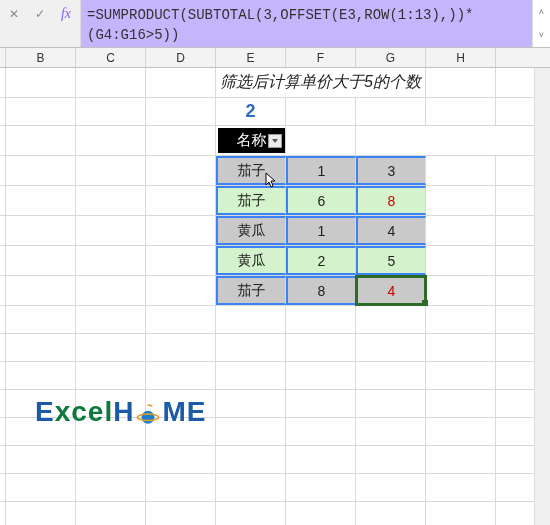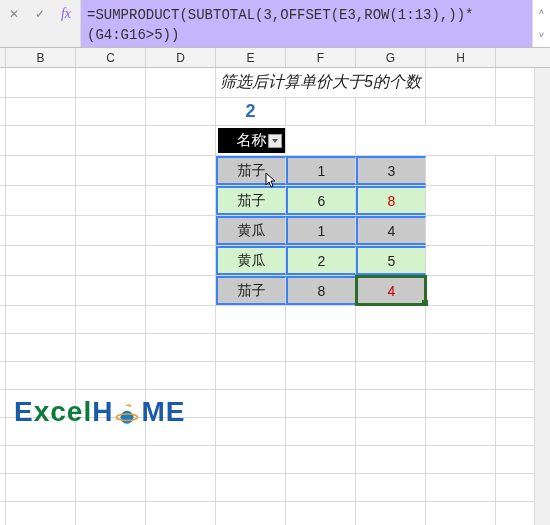--- a/index.html
+++ b/index.html
@@ -382,21 +382,21 @@
           <div class="cell w-col"></div>
           <div class="cell w-col"></div>
         </div>
       </div>
   </div>
 
   <svg class="cursor-ptr" style="left:264px; top:124px;" viewBox="0 0 16 16">
     <path d="M2 1 L2 13 L5 10 L7 15 L9 14 L7 9 L11 9 Z" fill="#fff" stroke="#000" stroke-width="1"></path>
   </svg>
 
-  <div class="logo" style="top:348px;">
+  <div class="logo" style="top:348px;margin-left:21px;">
     <span class="blue">E</span><span>xcel</span><span class="blue">H</span><svg class="logo-icon" viewBox="0 0 32 32">
         <circle cx="16" cy="20" r="8" fill="#1a7fc9"></circle>
         <ellipse cx="16" cy="20" rx="13" ry="4" fill="none" stroke="#e89c2c" stroke-width="2"></ellipse>
         <path d="M14 6 Q18 2 22 6 Q20 8 18 6" fill="#e89c2c"></path>
       </svg><span class="blue">ME</span>
   </div>
 
 </div>
 
 <div class="vscroll"></div>

